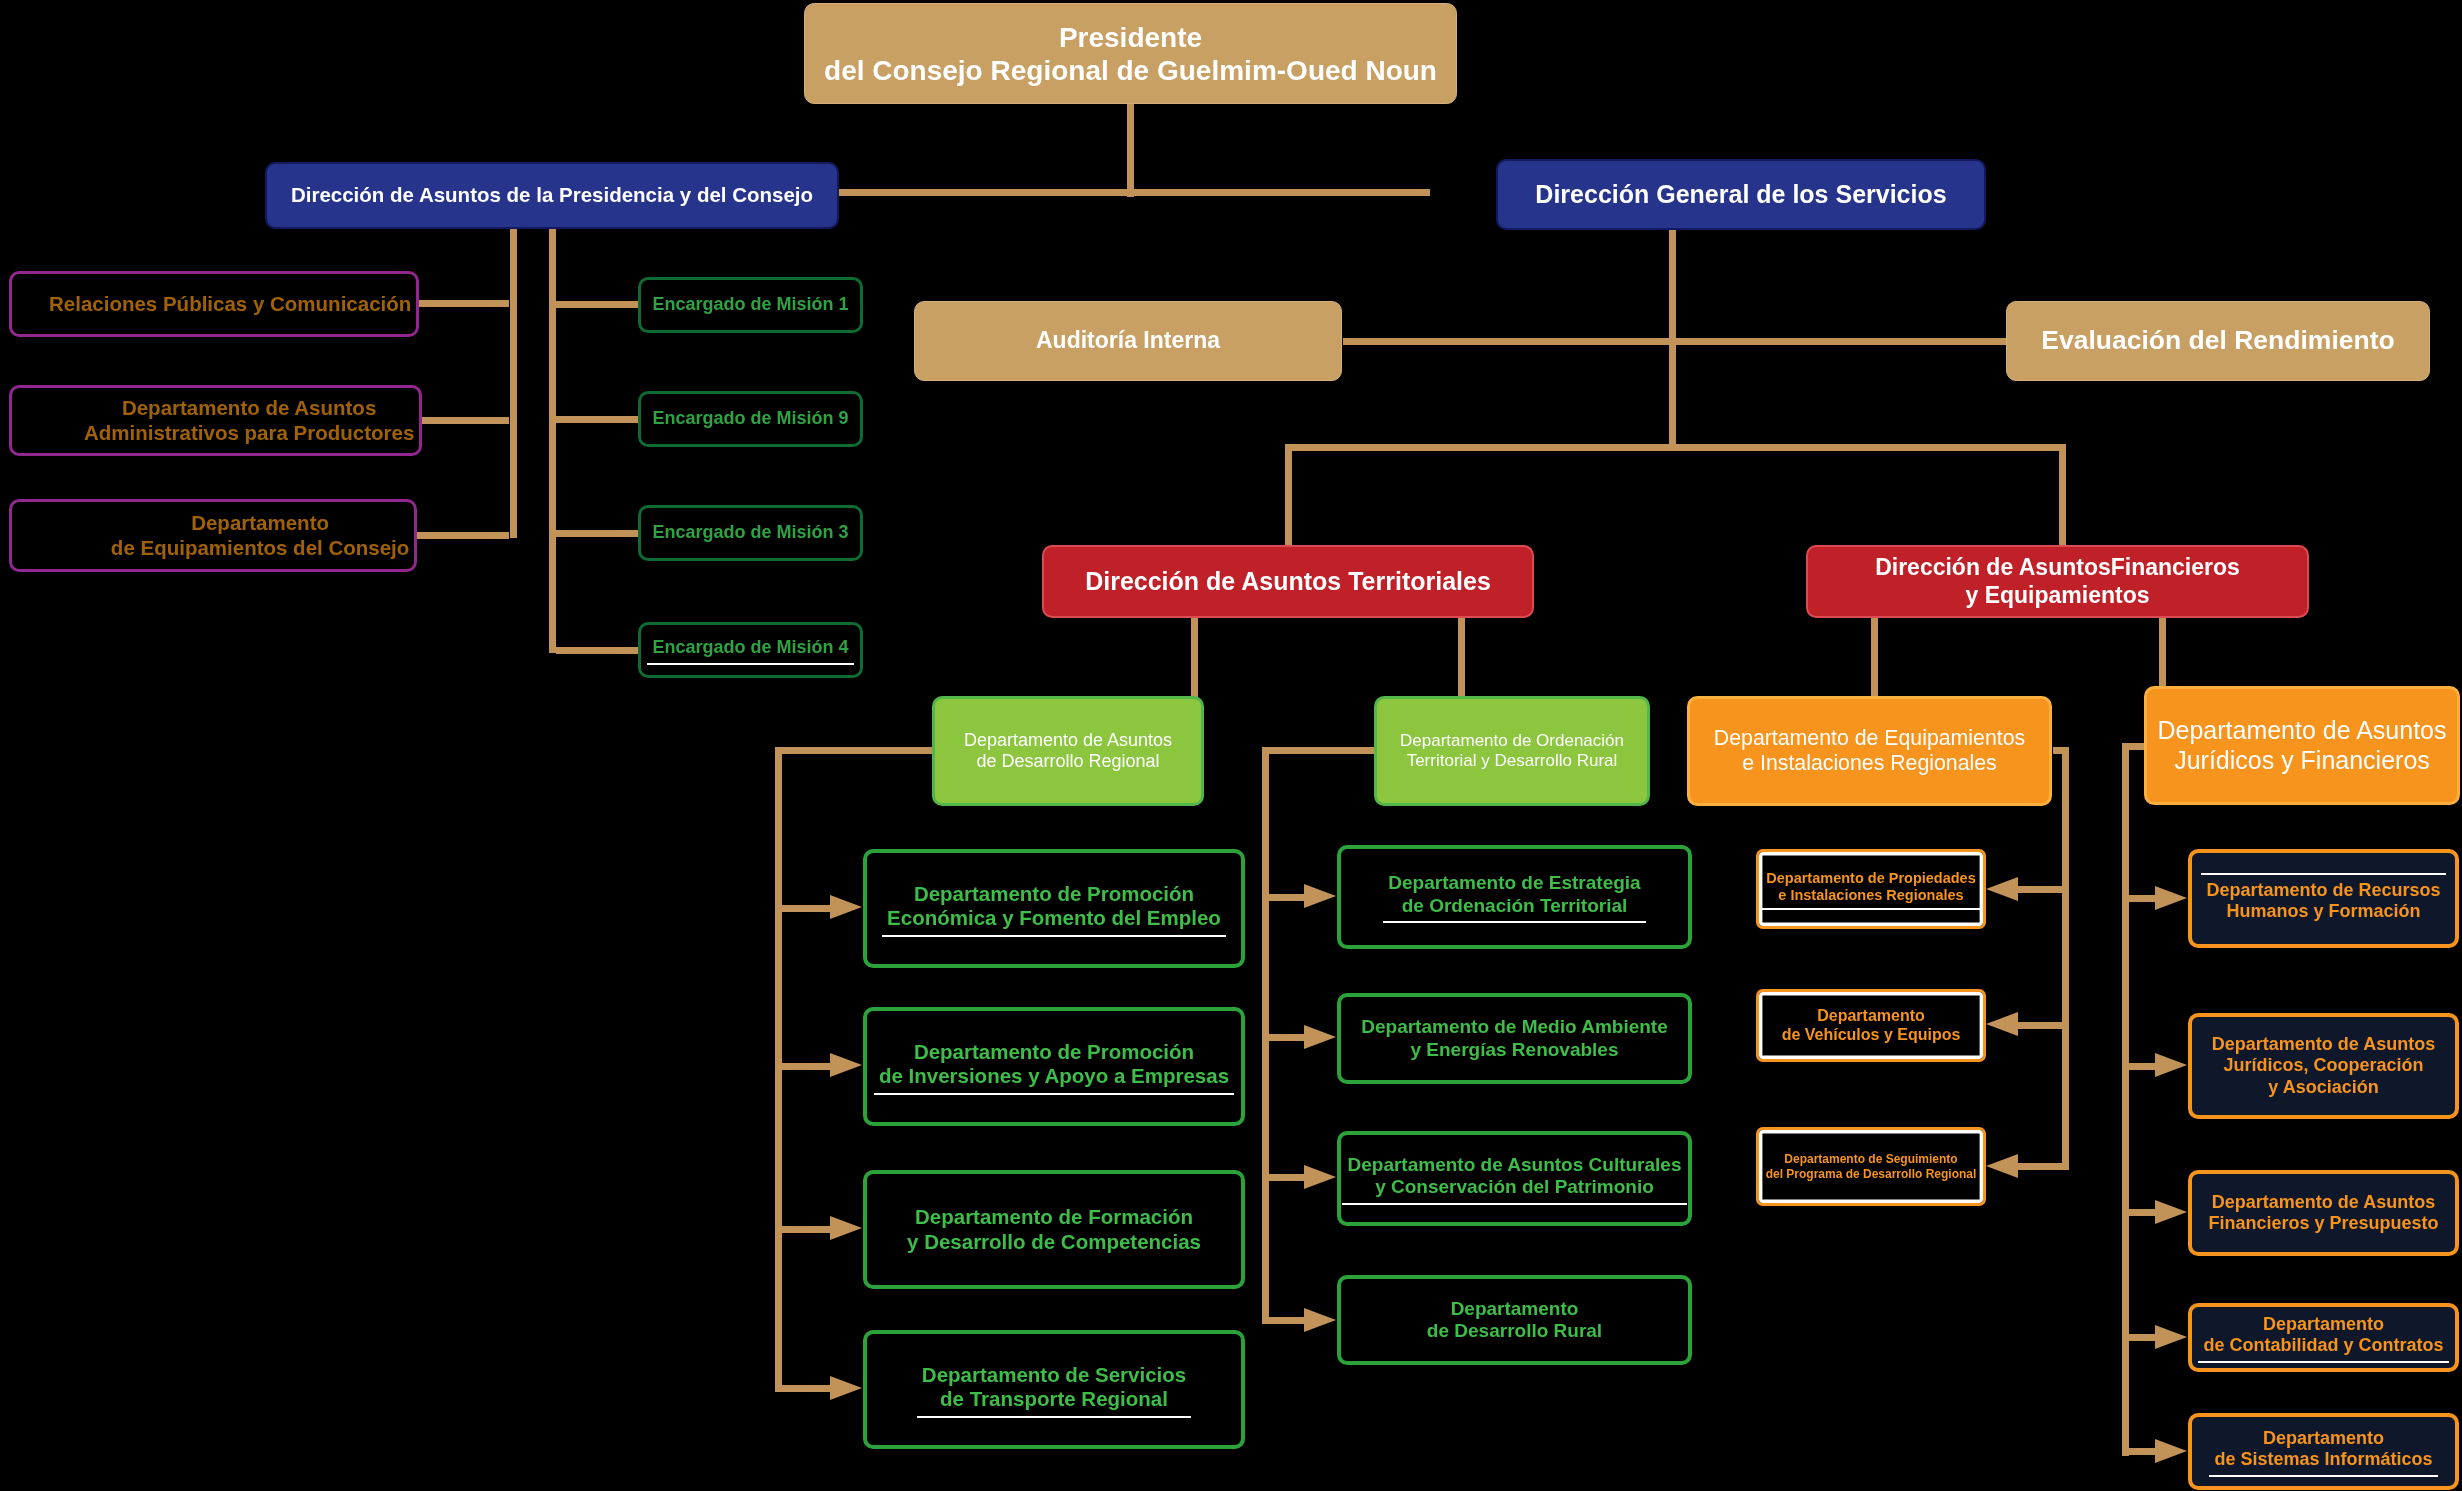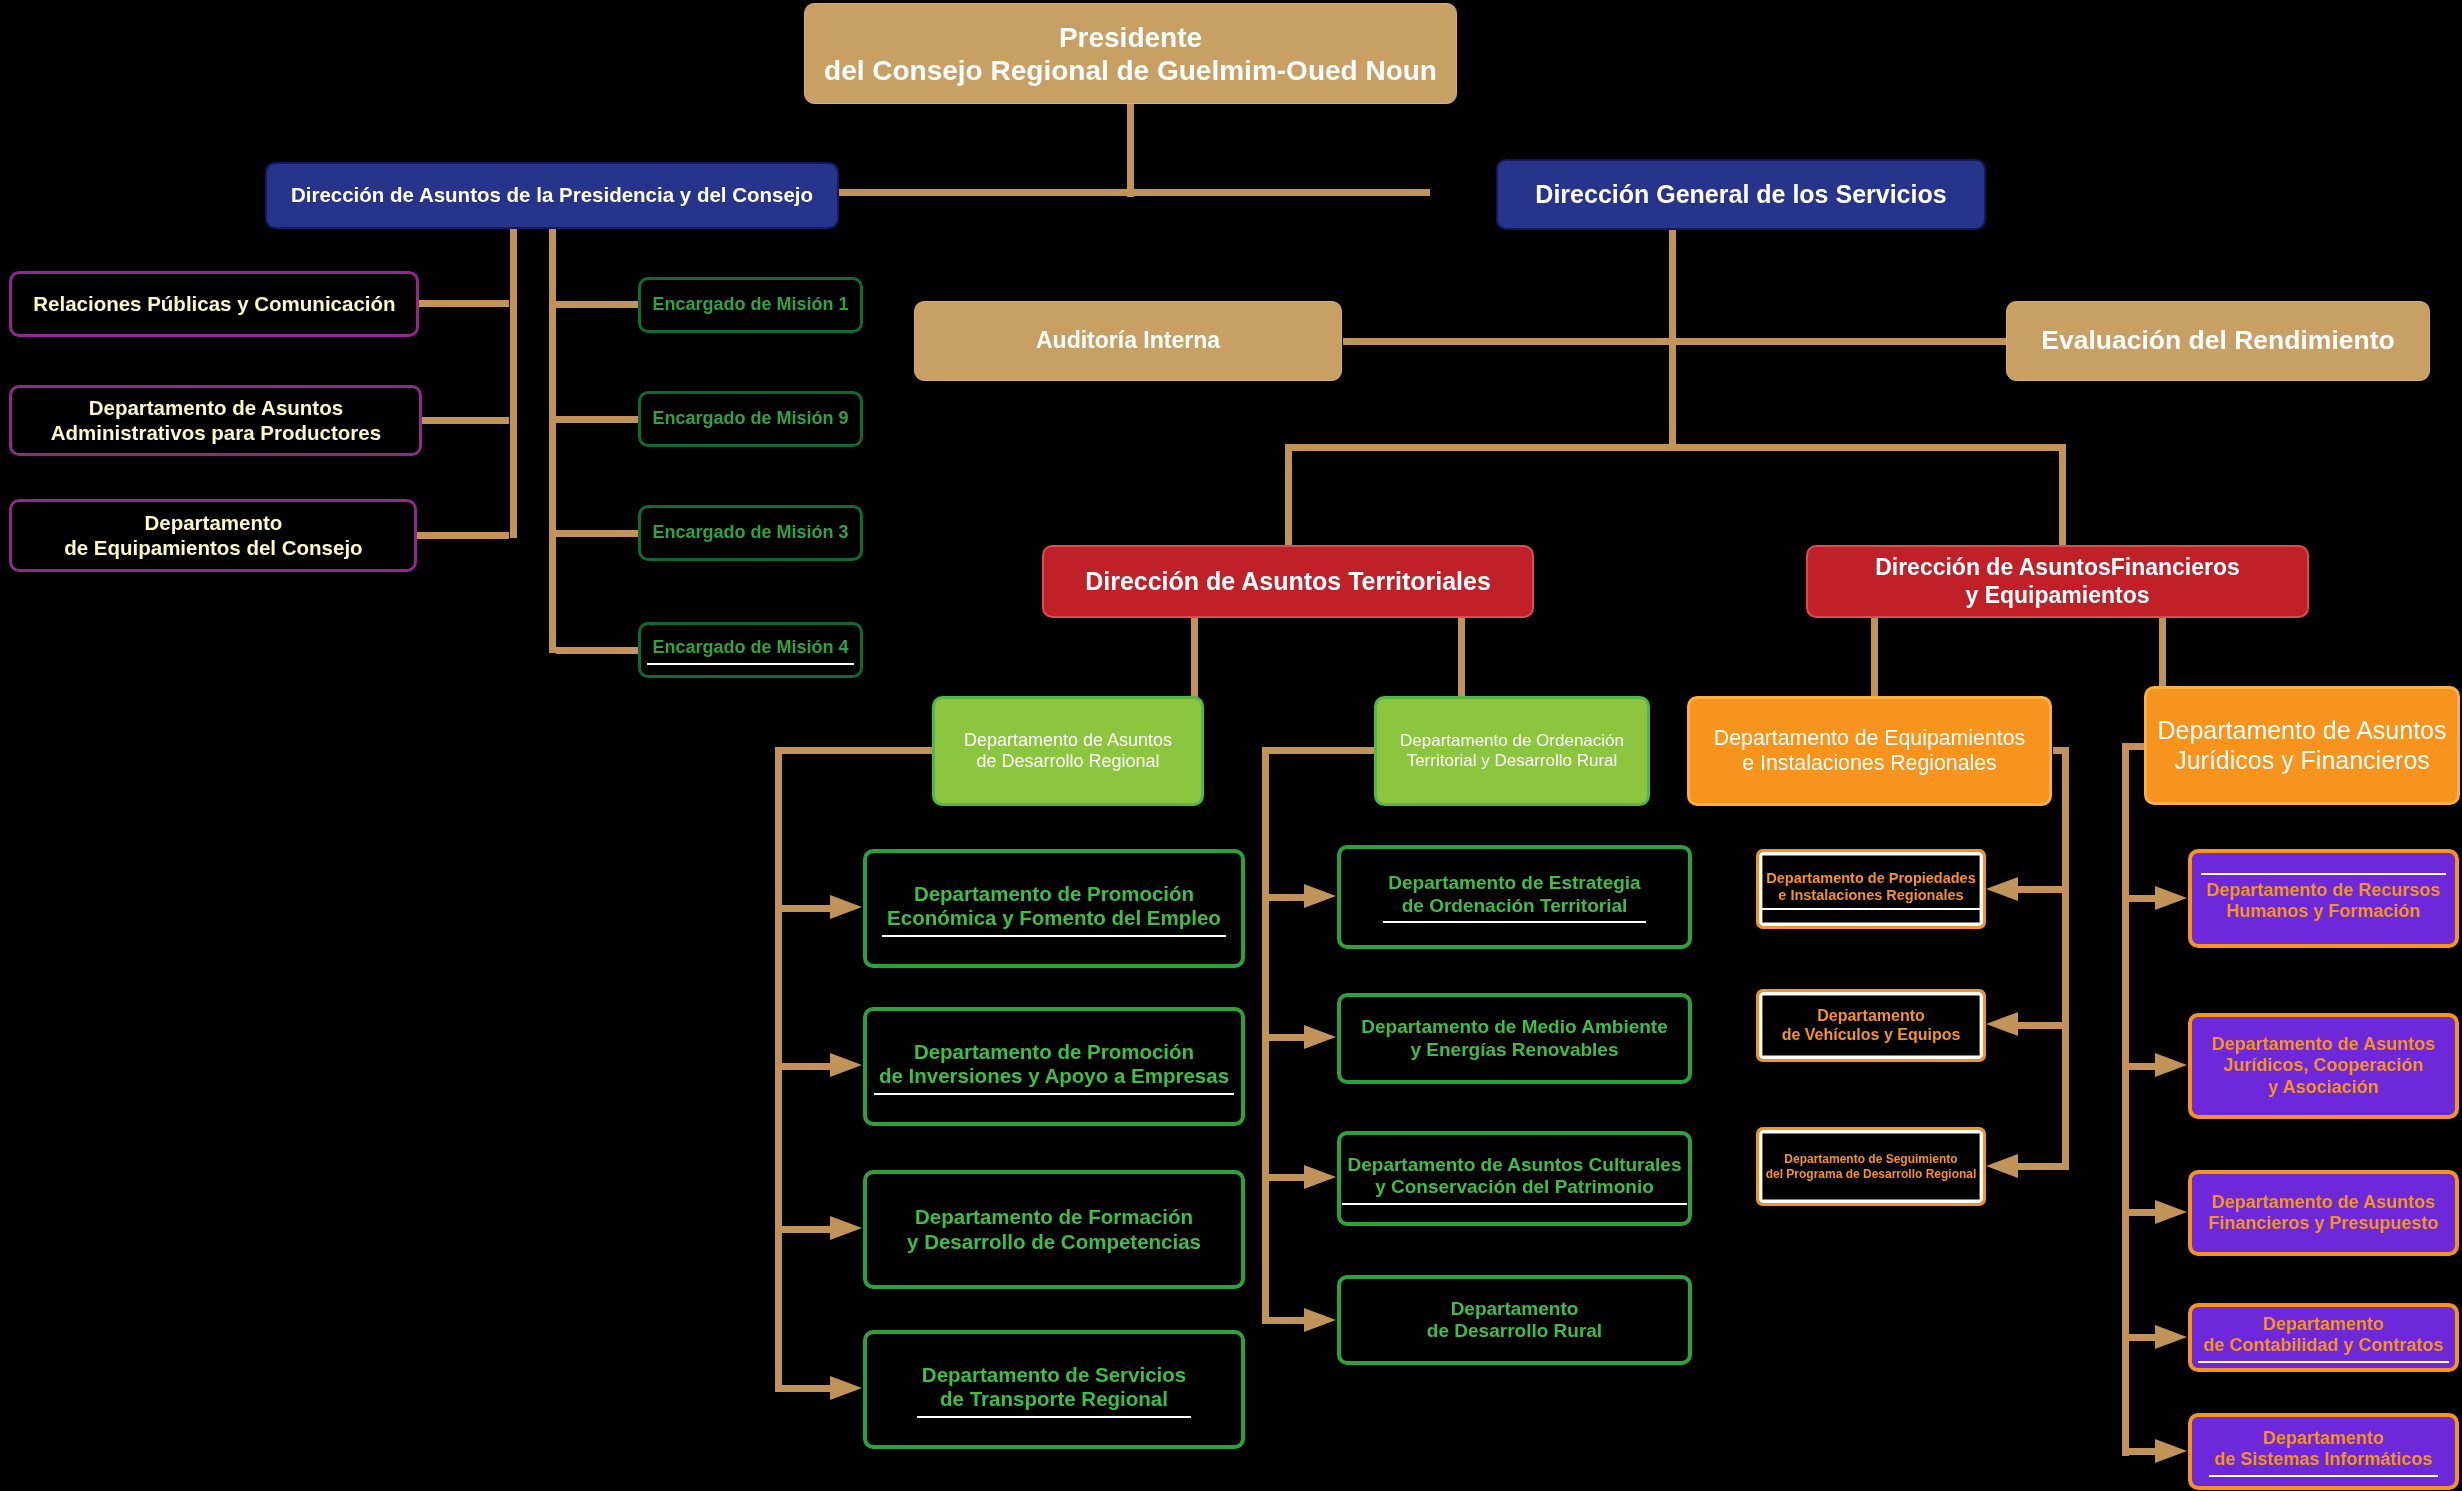--- a/index.html
+++ b/index.html
@@ -11,25 +11,25 @@
   .node {
     position:absolute; display:flex; align-items:center; justify-content:center;
     text-align:center; border-radius:10.2px; line-height:1.18; font-weight:700;
   }
   .lbl { white-space:pre; display:inline-block; padding:1.7px 5.1px; }
   .tan    { background:#C9A063; color:#fff; border:1.7px solid #D6B07A; }
   .blue   { background:#27348B; color:#fff; border:2.6px solid #13195E; font-weight:600; }
   .red    { background:#C02128; color:#fff; border:2.6px solid #DA4C52; font-weight:600; }
   .lgreen { background:#8CC63F; color:#fff; border:3.4px solid #52B648; font-weight:400; }
   .orange { background:#F7941E; color:#fff; border:3.4px solid #FBB040; font-weight:400; }
-  .purple { background:#000; color:#fef9c3; border:3.4px solid #92278F; }
+  .purple { background:#000; color:#a16207; border:3.4px solid #92278F;justify-content:flex-end; }
   .dgreen { background:#000; color:#2FA342; border:3.4px solid #0E6B31; }
   .cgreen { background:#000; color:#3EBD49; border:4.3px solid #2CA23B; }
   .sorange{ background:#000; color:#F7941E; border:3.4px solid #F7941E; box-shadow: inset 0 0 0 3.4px #fff; font-weight:600; border-radius:6.8px; }
-  .corange{ background:#6d28d9; color:#F7941E; border:4.3px solid #F7941E; }
+  .corange{ background:#0f172a; color:#F7941E; border:4.3px solid #F7941E; }
   .tan.big { font-weight:700; }
   .line { position:absolute; background:#C29358; }
   .ar { position:absolute; width:0; height:0; border-top:12.8px solid transparent; border-bottom:12.8px solid transparent; }
   .ar.r { border-left:32px solid #C29358; }
   .ar.l { border-right:32px solid #C29358; }
   .u { border-bottom:2.6px solid #fff; padding-bottom:4.3px; }
   .o { border-top:2.6px solid #fff; padding-top:4.3px; }
 </style>
 </head>
 <body>

